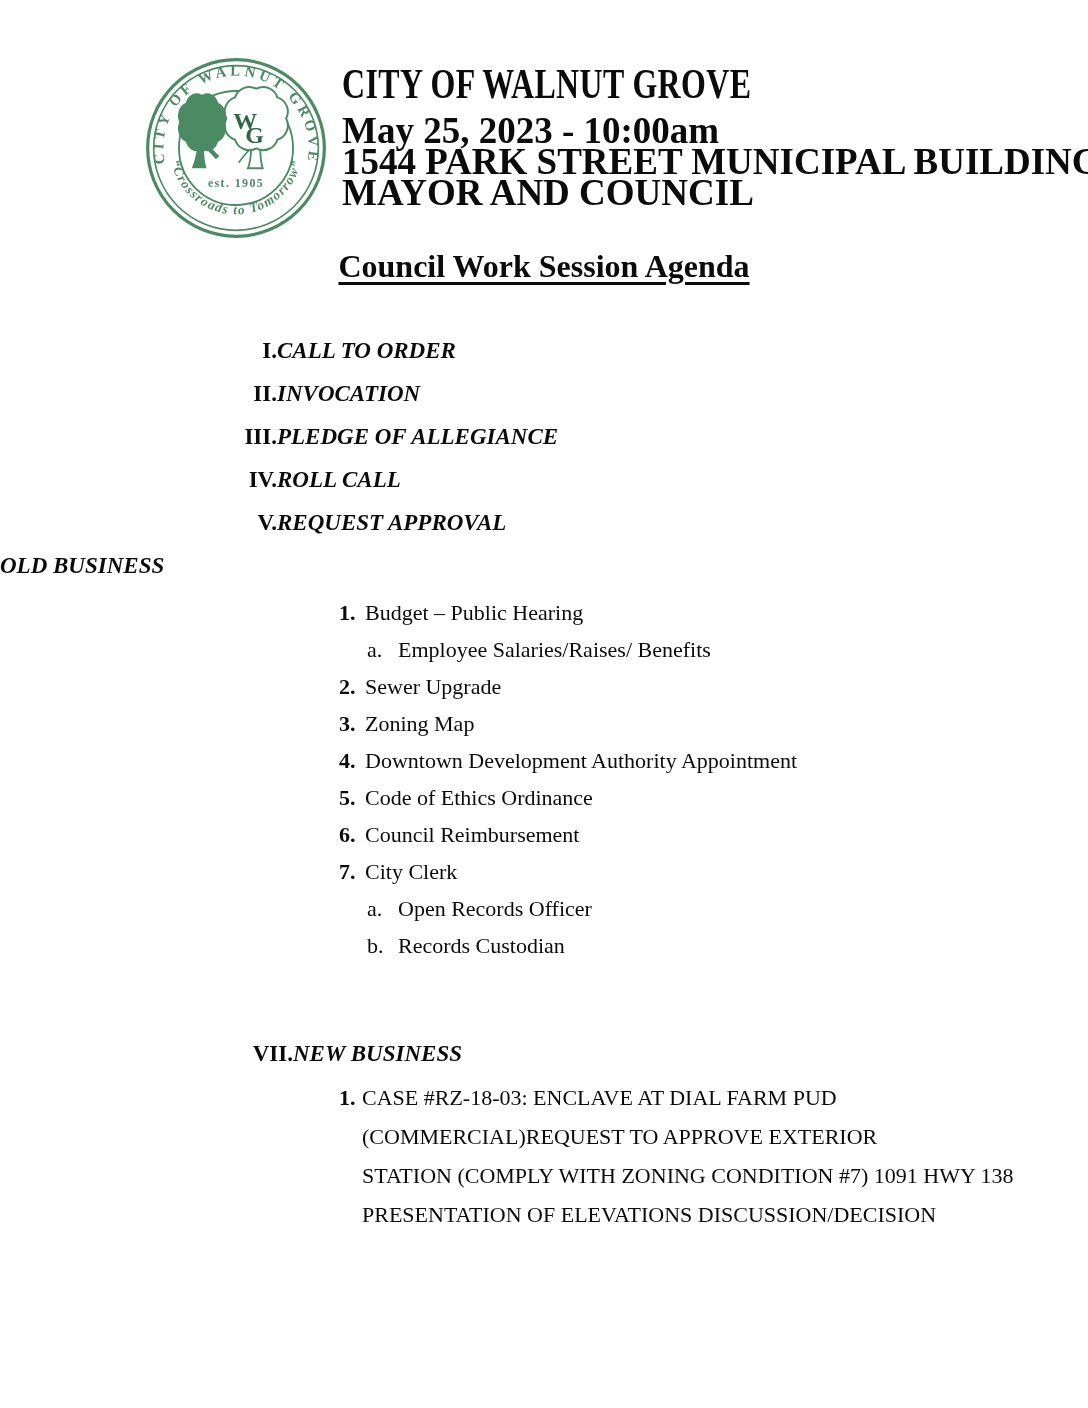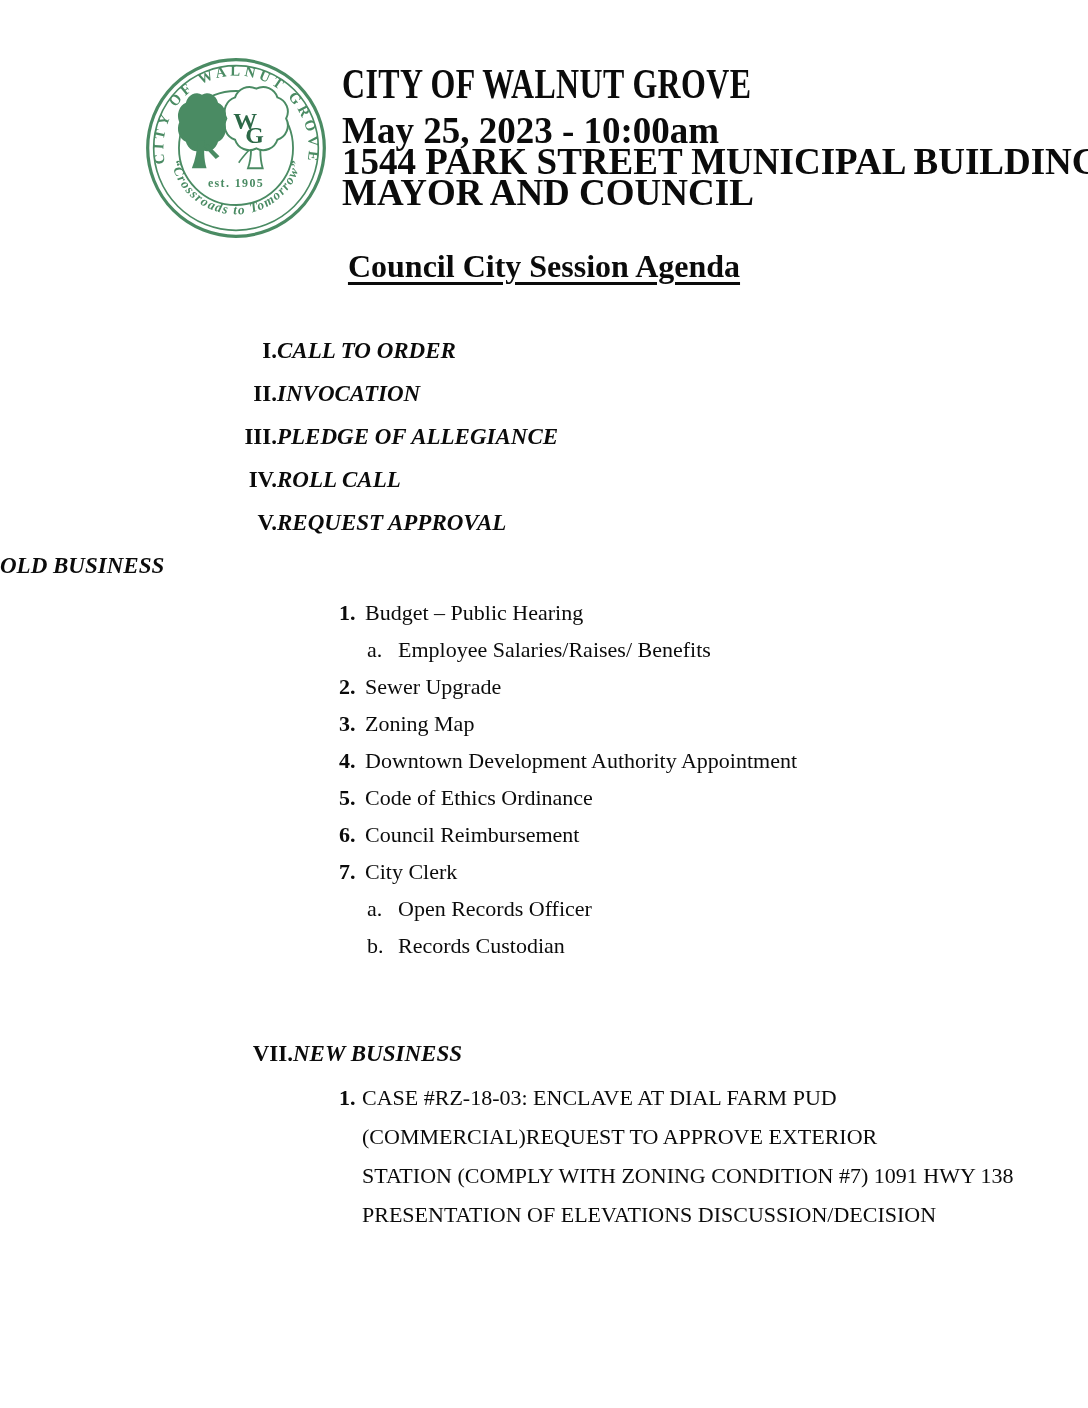--- a/index.html
+++ b/index.html
@@ -83,21 +83,21 @@
   <div class="letterhead">
     <div class="city-name">CITY OF WALNUT GROVE</div>
     <div class="letterhead-sub">
       <div>May 25, 2023 - 10:00am</div>
       <div>1544 PARK STREET MUNICIPAL BUILDING</div>
       <div>MAYOR AND COUNCIL</div>
     </div>
   </div>
 
   <div class="doc-title">
-    <span>Council City Session Agenda</span>
+    <span>Council Work Session Agenda</span>
   </div>
 
   <div class="roman-list">
     <div class="roman-row">
       <span class="roman-marker">I.</span>
       <span class="roman-label">CALL TO ORDER</span>
     </div>
     <div class="roman-row">
       <span class="roman-marker">II.</span>
       <span class="roman-label">INVOCATION</span>

